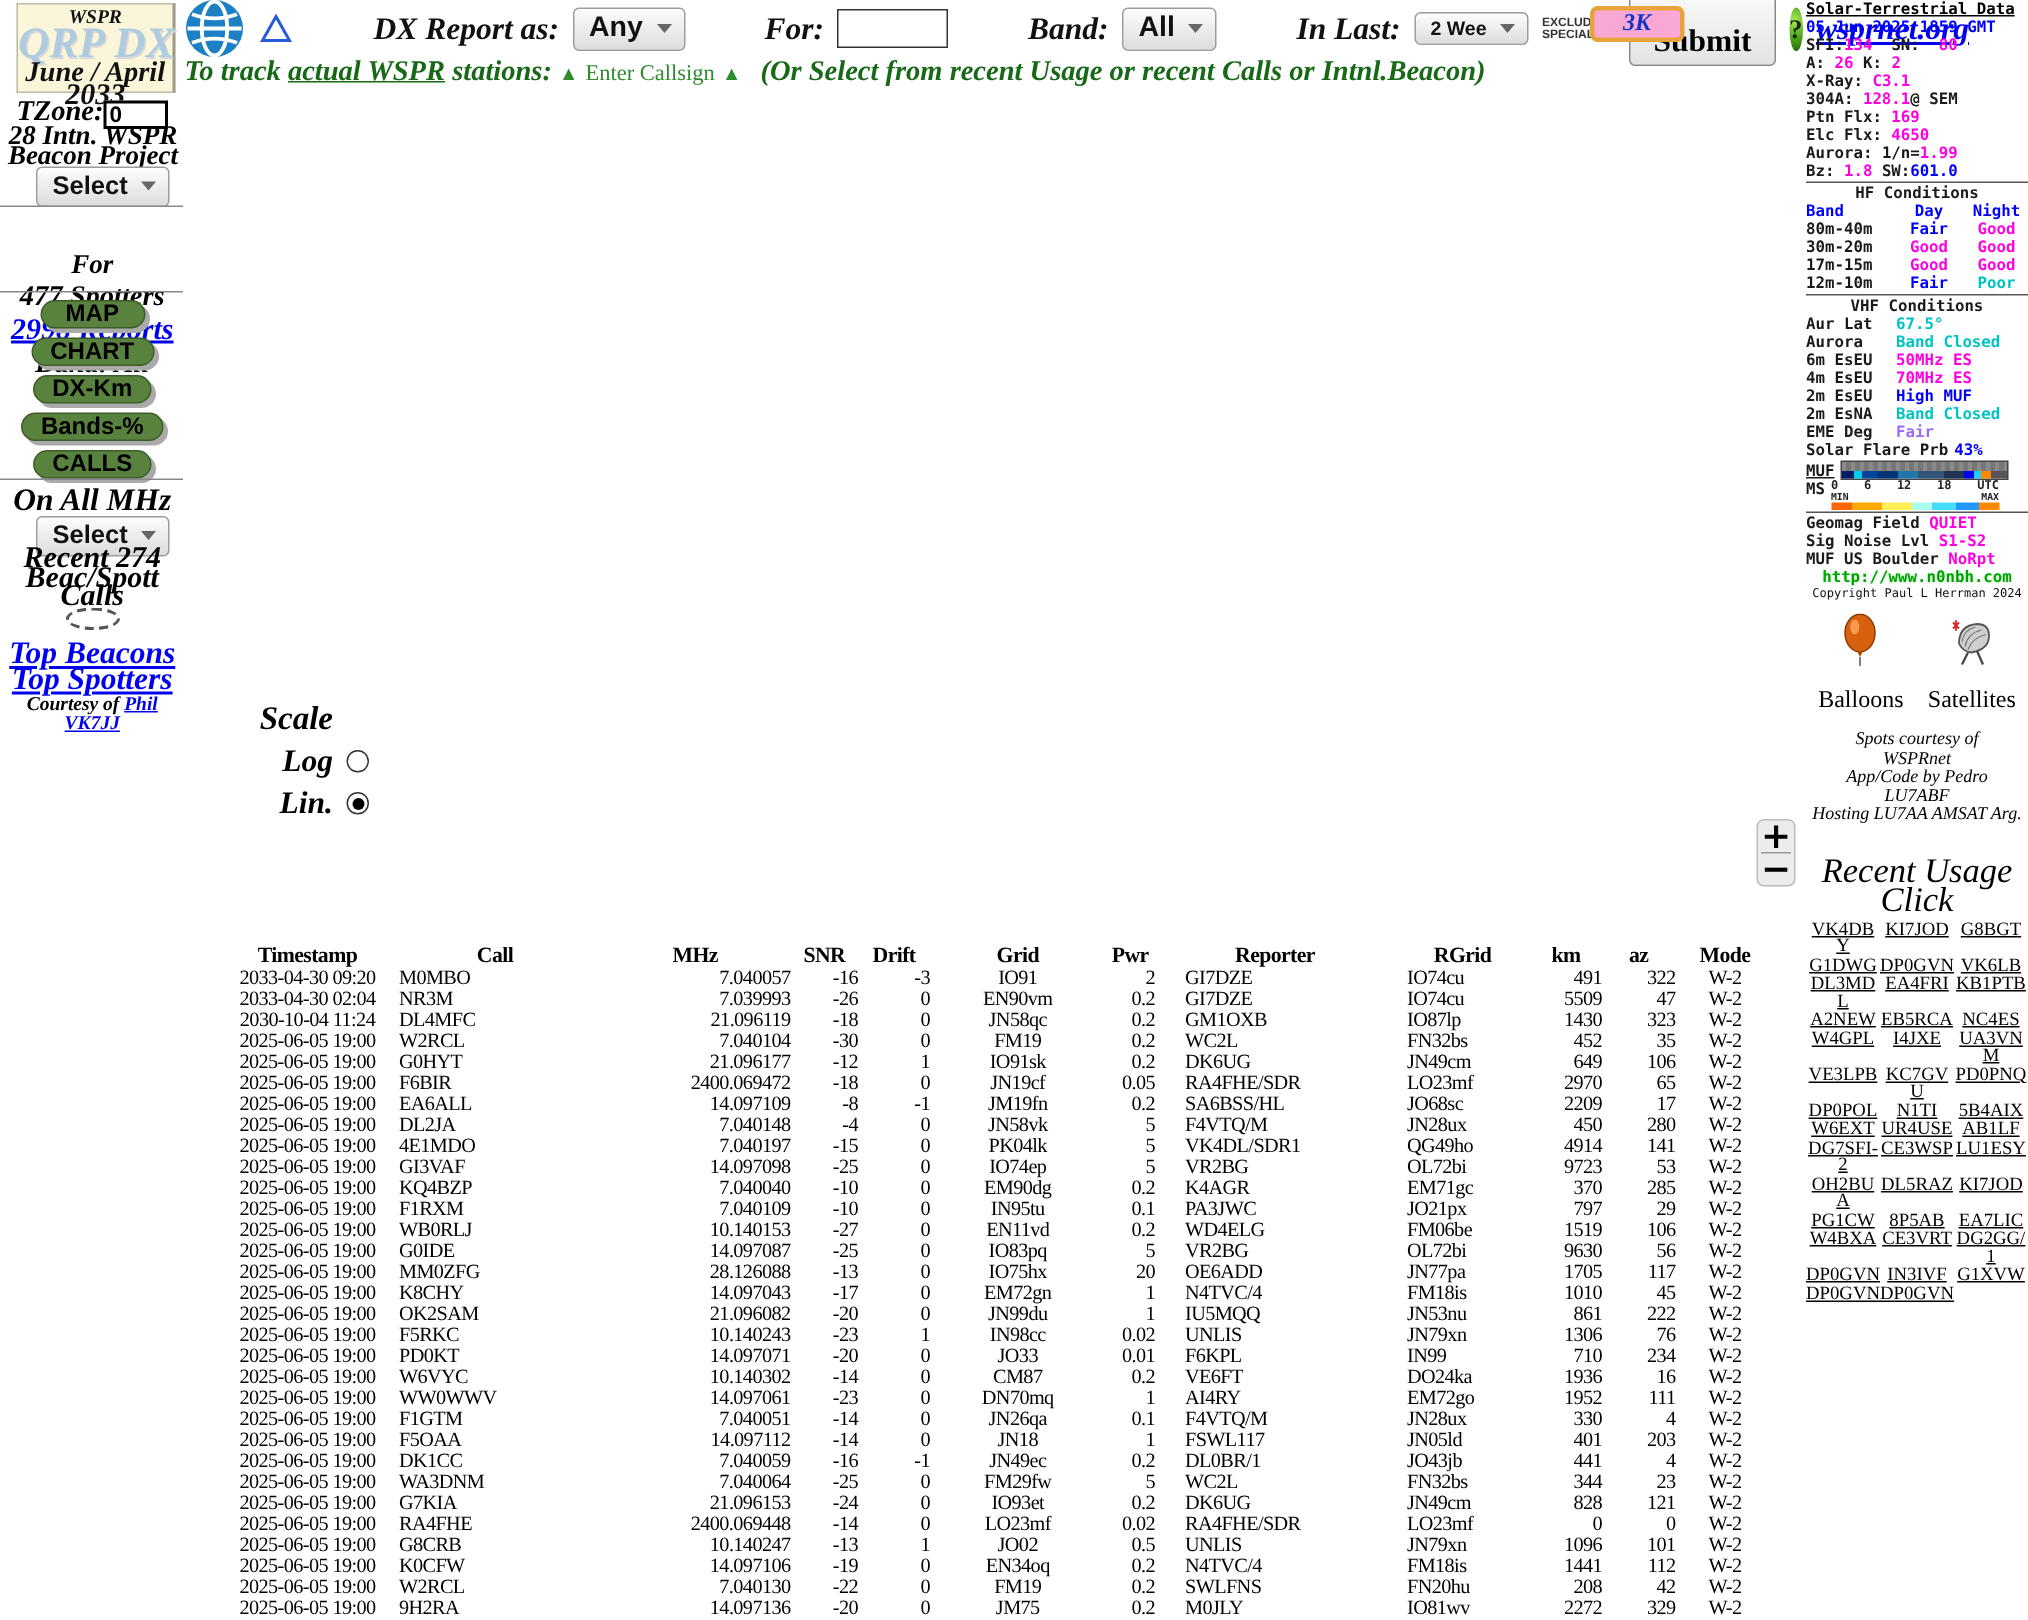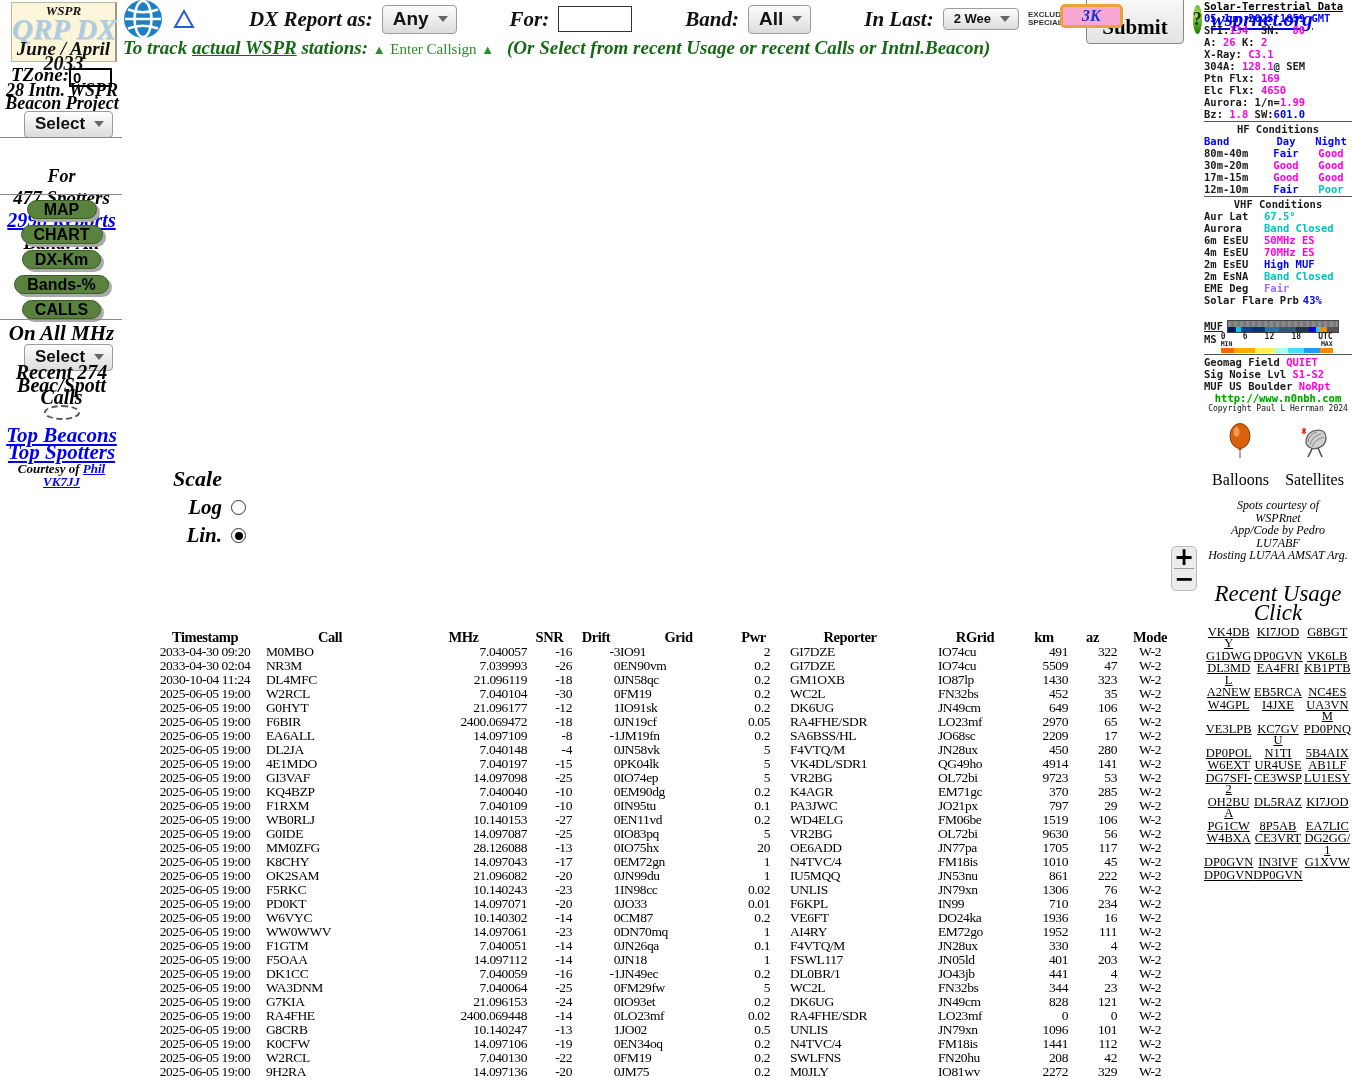--- a/index.html
+++ b/index.html
@@ -98,21 +98,21 @@
   #main-table td { font-size:13.5px; letter-spacing:-0.4px; line-height:14px; padding:0; white-space:nowrap; }
   #main-table col.c1 {width:110px;} #main-table col.c2 {width:140px;} #main-table col.c3 {width:127px;}
   #main-table col.c4 {width:45px;}  #main-table col.c5 {width:48px;}  #main-table col.c6 {width:117px;}
   #main-table col.c7 {width:33px;}  #main-table col.c8 {width:160px;} #main-table col.c9 {width:90px;}
   #main-table col.c10{width:48px;}  #main-table col.c11{width:49px;}  #main-table col.c12{width:66px;}
   #main-table td:nth-child(1){text-align:center;}
   #main-table td:nth-child(2){text-align:left; padding-left:6px;}
   #main-table td:nth-child(3){text-align:right;}
   #main-table td:nth-child(4){text-align:right;}
   #main-table td:nth-child(5){text-align:right;}
-  #main-table td:nth-child(6){text-align:left; font-family:Liberation Serif, serif;}
+  #main-table td:nth-child(6){text-align:center; font-family:Liberation Serif, serif;}
   #main-table td:nth-child(7){text-align:right;}
   #main-table td:nth-child(8){text-align:left; padding-left:20px;}
   #main-table td:nth-child(9){text-align:left; padding-left:8px;}
   #main-table td:nth-child(10){text-align:right;}
   #main-table td:nth-child(11){text-align:right;}
   #main-table td:nth-child(12){text-align:center;}
 
   
   #right-col { position:absolute; left:1204px; top:0; width:148px; }
   #solar { font:bold 10.5px "DejaVu Sans Mono",monospace; color:#1a1a1a; line-height:12px; }
@@ -120,21 +120,21 @@
   .sp-title { text-decoration:underline; color:#000; white-space:nowrap; }
   .sp-date  { color:#0000ff; white-space:nowrap; }
   .sp-line { white-space:nowrap; }
   .sp-sep { border-top:1px solid #555; margin:1px 0; }
   .sp-center { text-align:center; }
   .hf-row { display:flex; }
   .hf-row .b { width:58px; } .hf-row .d { width:48px; text-align:center;} .hf-row .n { width:42px; text-align:center;}
   .vhf-row { display:flex; }
   .vhf-row .l { min-width:56px; white-space:nowrap; margin-right:4px;}
   .vhf-row .v { white-space:nowrap; }
-  .muf-row { display:flex; align-items:flex-start; gap:4px; margin-top:14px;text-decoration:underline;}
+  .muf-row { display:flex; align-items:center; gap:4px; margin-top:1px;text-decoration:underline;}
   .muf-bar { width:112px; height:13px; border:1px solid #444; }
   .muf-top { height:6px; background:repeating-linear-gradient(90deg,#8a8a8a 0 3px,#777 3px 6px); }
   .muf-bot { height:5px; background:linear-gradient(90deg,#001a66 0 7%,#00ccee 7% 12%,#004499 12% 22%,
               #003377 22% 34%,#2277aa 34% 46%,#335577 46% 62%,#223355 62% 74%,#0000ee 74% 80%,
               #22ccff 80% 84%,#ff8800 84% 90%,#555 90% 100%); }
   .ms-row { display:flex; align-items:flex-start; gap:4px; }
   .ms-scale { width:112px; }
   .ms-ticks { display:flex; justify-content:space-between; font-size:8px; line-height:8px; color:#222;}
   .ms-sub { display:flex; justify-content:space-between; font-size:6.5px; line-height:6px; color:#222;}
   .ms-strip { height:5px; margin-top:1px; background:linear-gradient(90deg,#ff6600 0 12%,#ffaa00 12% 30%,

